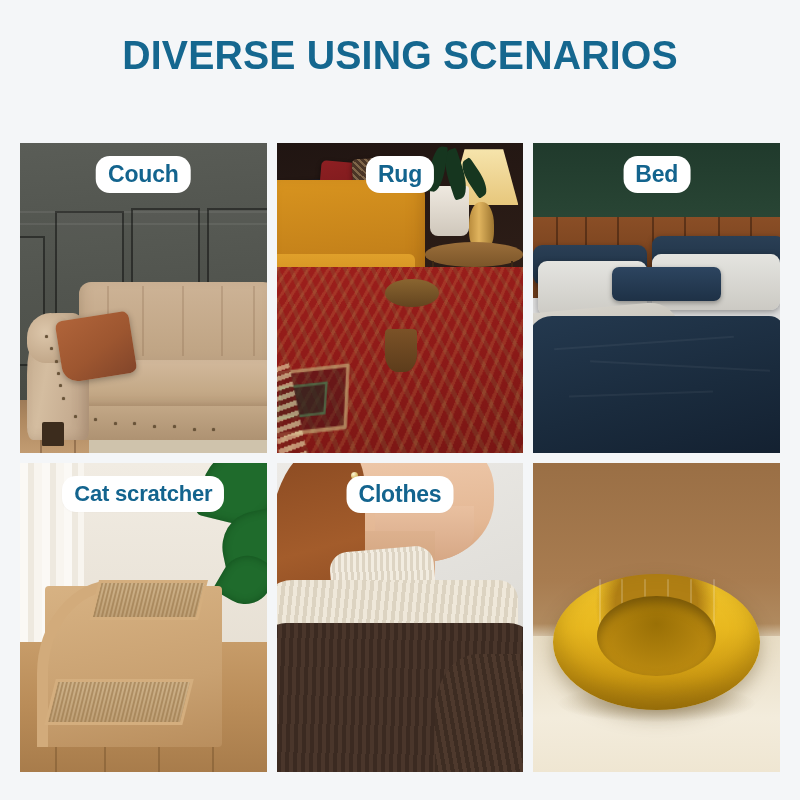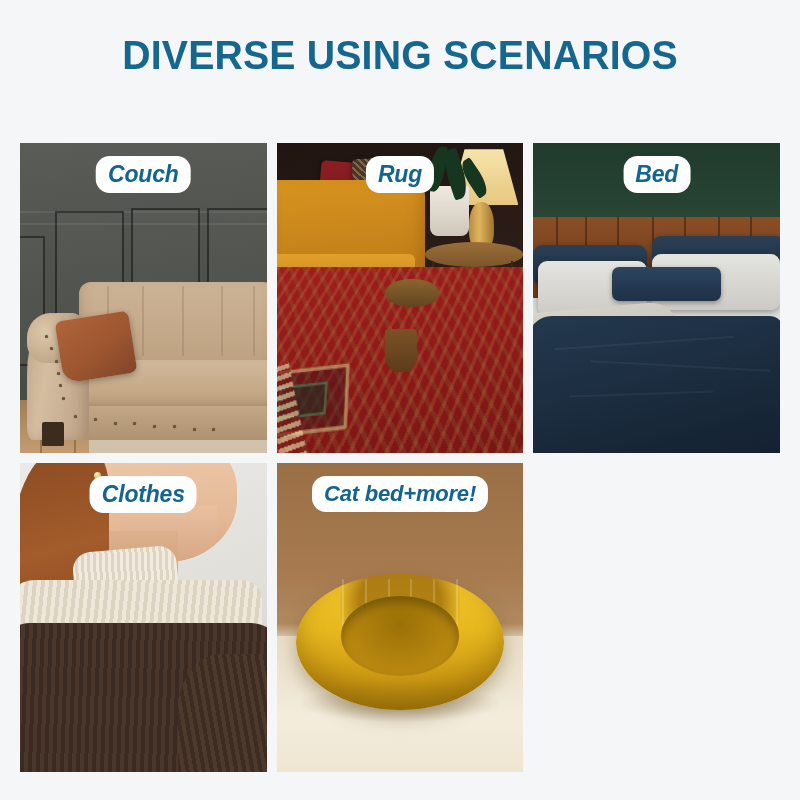--- a/index.html
+++ b/index.html
@@ -44,21 +44,20 @@
   .grid {
     position: absolute;
     left: 20px;
     top: 143px;
     width: 760px;
     height: 629px;
     display: grid;
     grid-template-columns: repeat(3, 1fr);
     grid-template-rows: repeat(2, 1fr);
     gap: 10px;
-    font-style: italic;
   }
 
   .tile {
     position: relative;
     overflow: hidden;
     background: #ddd;
   }
 
   .tile .scene {
     position: absolute;
@@ -555,20 +554,42 @@
       <div class="sheet-gray"></div>
       <div class="duvet-navy">
         <div class="crease" style="left:10%;right:20%;top:18%;transform:rotate(-4deg)"></div>
         <div class="crease" style="left:24%;right:6%;top:34%;transform:rotate(3deg)"></div>
         <div class="crease" style="left:16%;right:28%;top:54%;transform:rotate(-2deg)"></div>
       </div>
     </div>
     <div class="label">Bed</div>
   </div>
 
+  <div class="tile">
+    <div class="scene">
+      <div class="scr-wall"></div>
+      <div class="curtain"></div>
+      <div class="scr-floor">
+        <div class="pl" style="left:14%"></div>
+        <div class="pl" style="left:34%"></div>
+        <div class="pl" style="left:56%"></div>
+        <div class="pl" style="left:78%"></div>
+      </div>
+
+      <div class="monstera" style="right:-4%;top:-4%;width:30%;height:24%;transform:rotate(14deg)"></div>
+      <div class="monstera" style="right:-8%;top:16%;width:26%;height:22%;transform:rotate(-12deg)"></div>
+      <div class="monstera" style="right:-2%;top:30%;width:20%;height:16%;transform:rotate(30deg)"></div>
+
+      <div class="scr-body"></div>
+      <div class="scr-curve"></div>
+      <div class="scr-pad top"></div>
+      <div class="scr-pad bot"></div>
+    </div>
+    <div class="label wide">Cat scratcher</div>
+  </div>
 
   <div class="tile">
     <div class="scene">
       <div class="cl-bg"></div>
       <div class="cl-face"></div>
       <div class="cl-chin"></div>
       <div class="cl-neck"></div>
       <div class="cl-hair"></div>
       <div class="cl-earring"></div>
       <div class="cl-turtleneck"></div>
@@ -587,16 +608,15 @@
       <div class="cb-bed">
         <div class="ridge" style="left:22%"></div>
         <div class="ridge" style="left:33%"></div>
         <div class="ridge" style="left:44%"></div>
         <div class="ridge" style="left:55%"></div>
         <div class="ridge" style="left:66%"></div>
         <div class="ridge" style="left:77%"></div>
       </div>
       <div class="cb-hole"></div>
     </div>
-    <div class="label wide">Cat bed+more!</div>
   </div>
 
 </div>
 
 </body></html>

